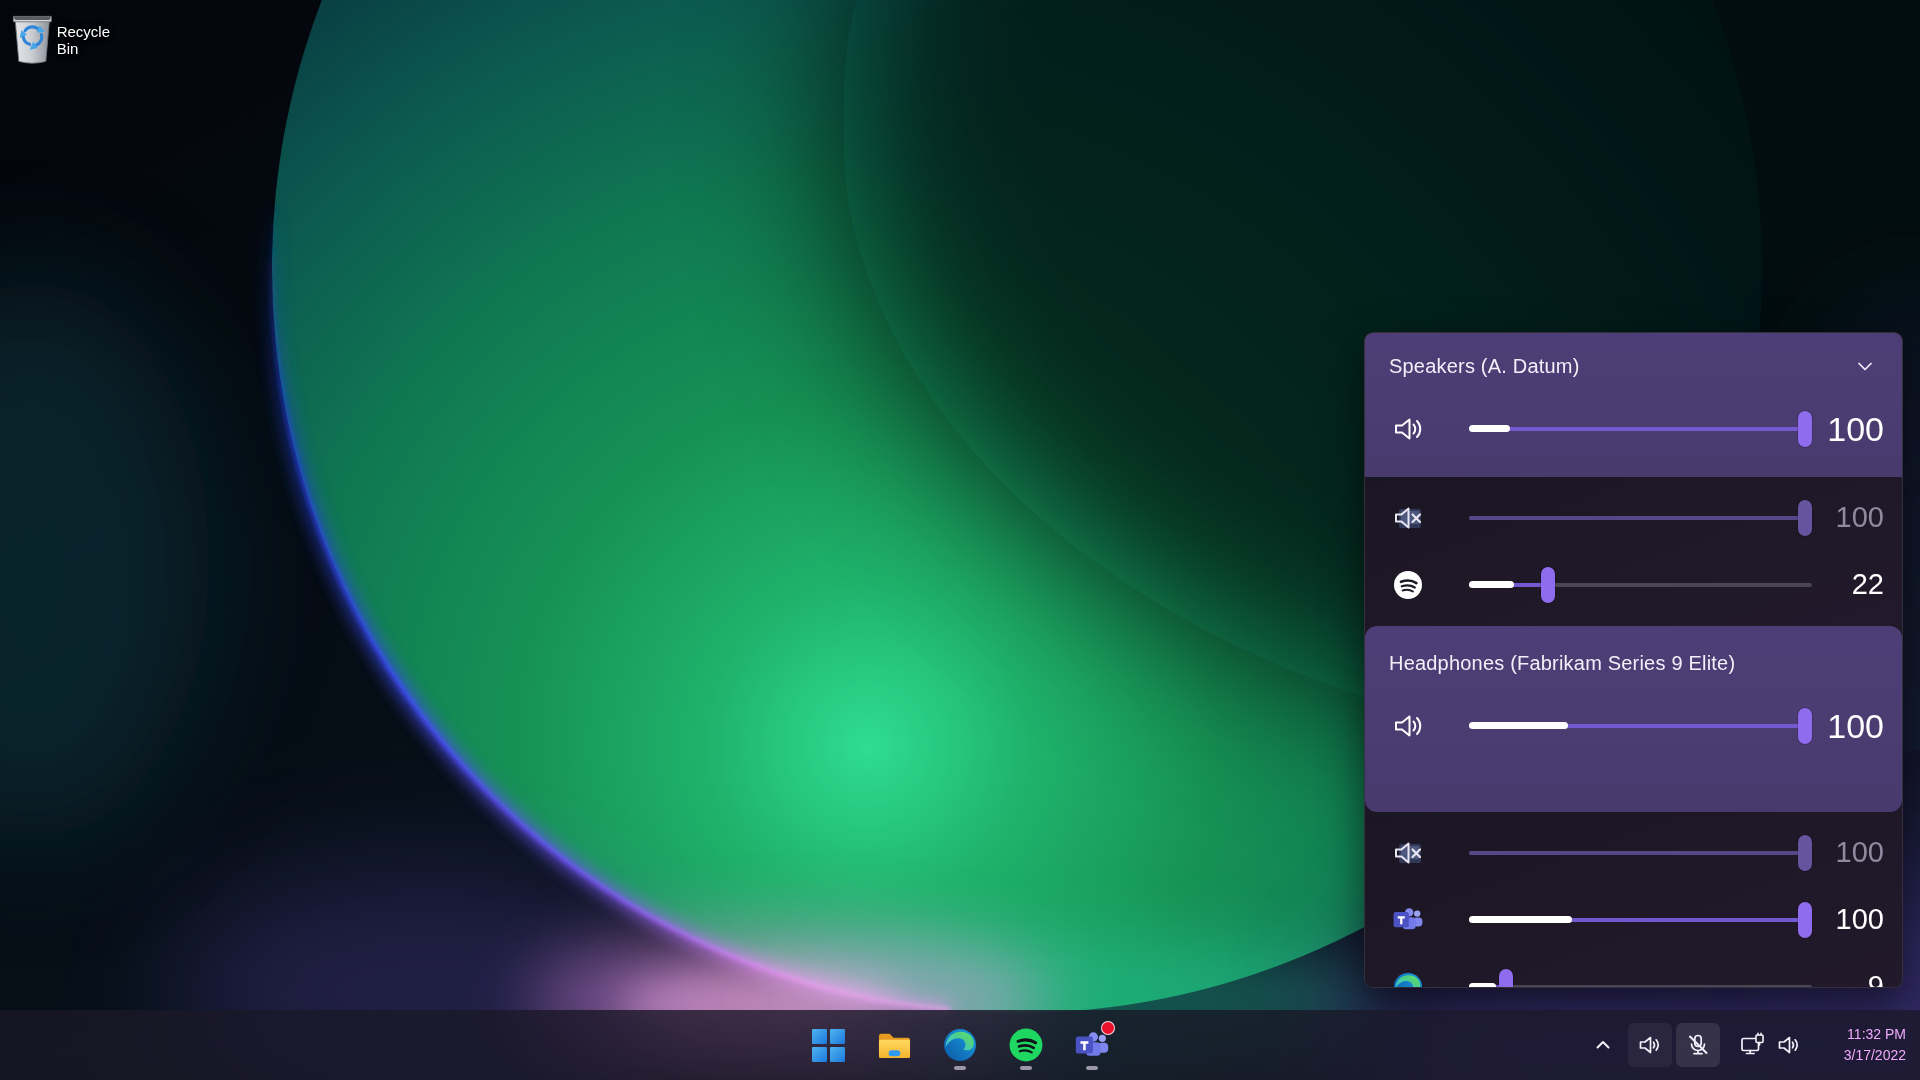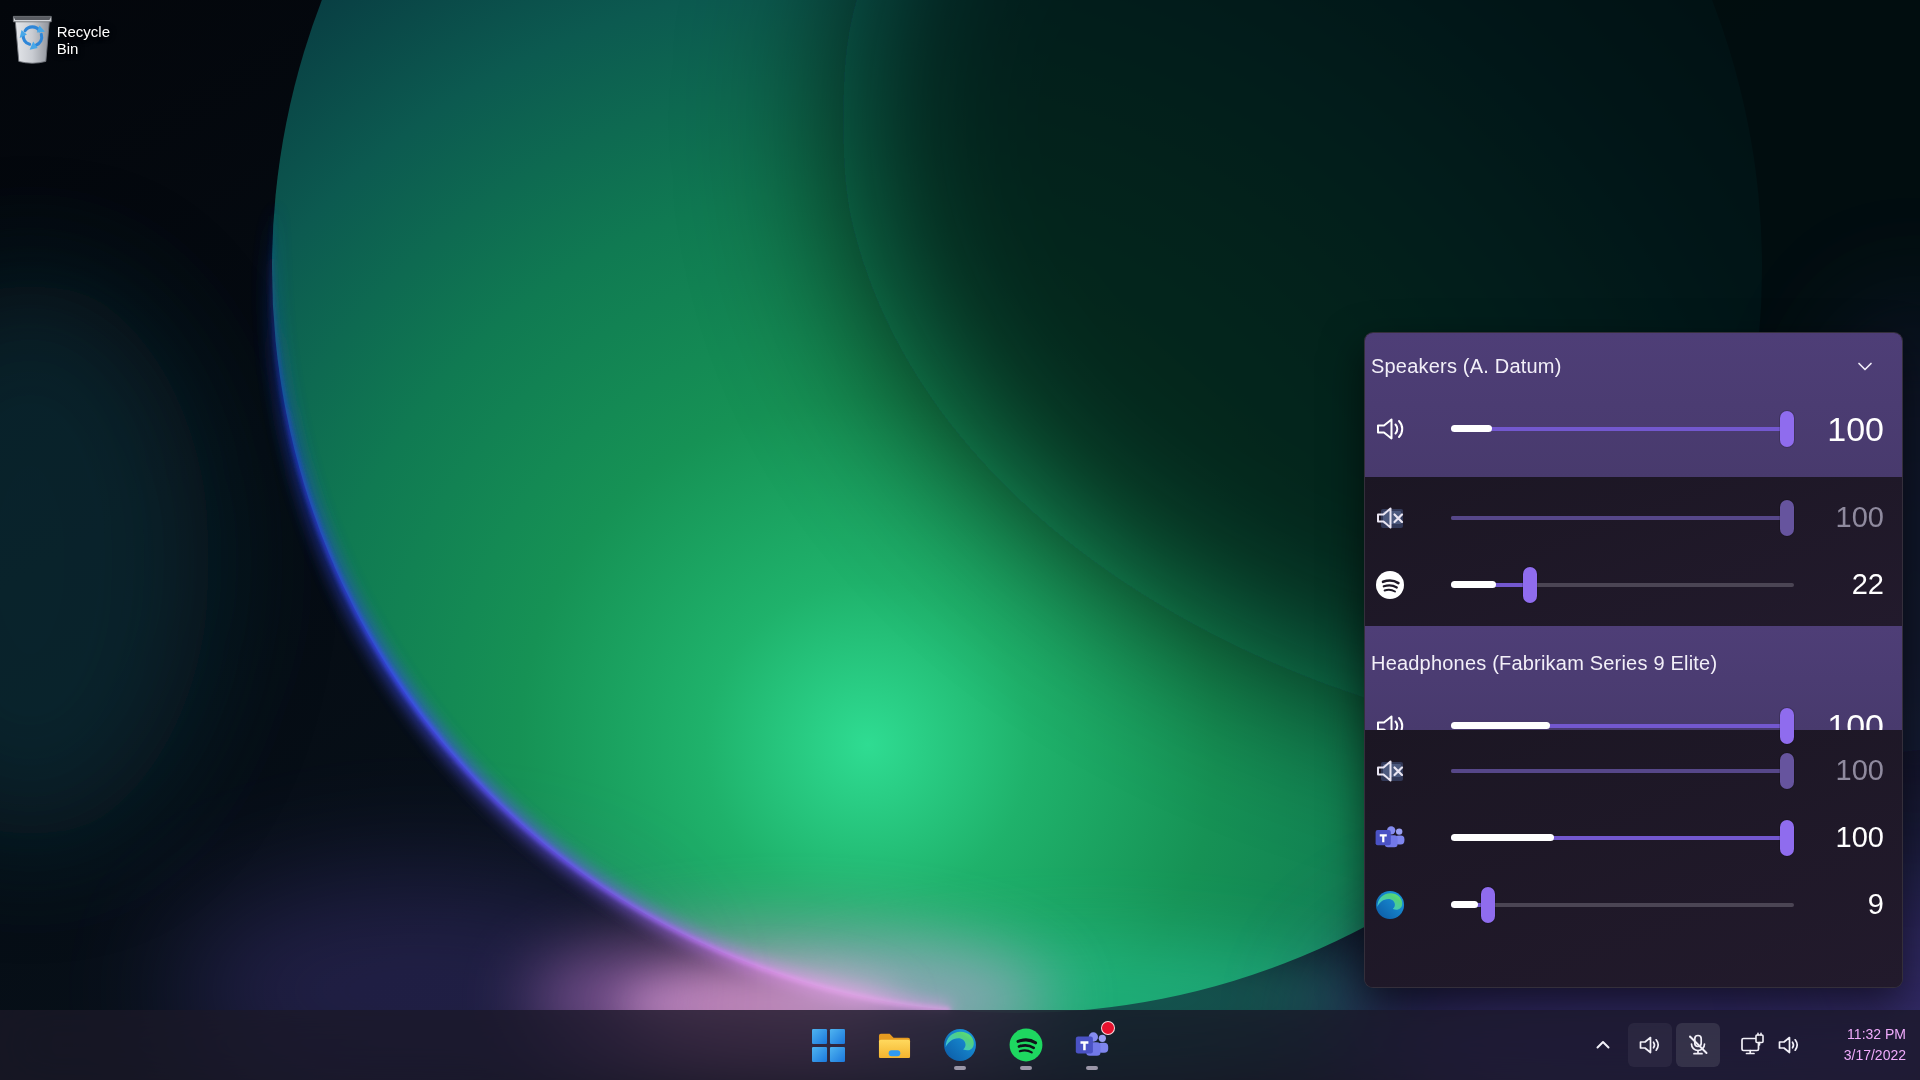--- a/index.html
+++ b/index.html
@@ -11,24 +11,24 @@
   
   .desktop-icon { position:absolute; left:8px; top:8px; width:120px; display:flex;
     flex-direction:row; align-items:center; cursor:default; }
   .desktop-icon-label { margin-top:4px; font-size:15px; color:#fff;
     text-shadow:0 1px 3px rgba(0,0,0,.95), 0 0 6px rgba(0,0,0,.6); }
 
   
   .mixer-panel { position:absolute; left:1364px; top:332px; width:539px; height:656px;
     border-radius:9px; overflow:hidden; background:#1d1825;
     border:1px solid rgba(255,255,255,.10);
-    box-shadow:0 16px 42px rgba(0,0,0,.55); display:flex; flex-direction:column;align-items:flex-end; }
+    box-shadow:0 16px 42px rgba(0,0,0,.55); display:flex; flex-direction:column; }
   .device-section { background:linear-gradient(180deg,#4e3e77 0%,#483a6d 100%); flex:none; }
   .device-section.s1 { height:144px; }
-  .device-section.s2 { height:104px; }
+  .device-section.s2 { height:186px;border-radius:12px; }
   .apps-section { background:linear-gradient(160deg,#1b1623 0%,#221a2c 100%); flex:none; padding-top:7px; }
   .apps-section.a1 { height:149px; }
   .apps-section.a2 { flex:1; }
 
   .device-header { display:flex; align-items:center; justify-content:space-between;
     height:30px; margin-top:18px; padding:0 22px 0 24px; }
   .device-section.s2 .device-header { margin-top:22px; }
   .device-name { font-size:20px; color:#f2eff8; letter-spacing:.2px; }
   .expand-btn { width:30px; height:26px; display:flex; align-items:center; justify-content:center;
     background:transparent; border:none; cursor:pointer; }

